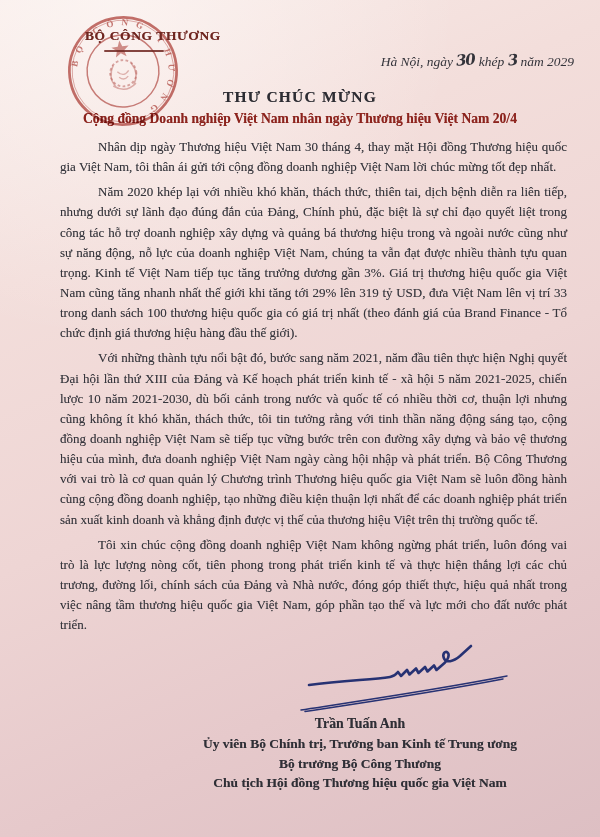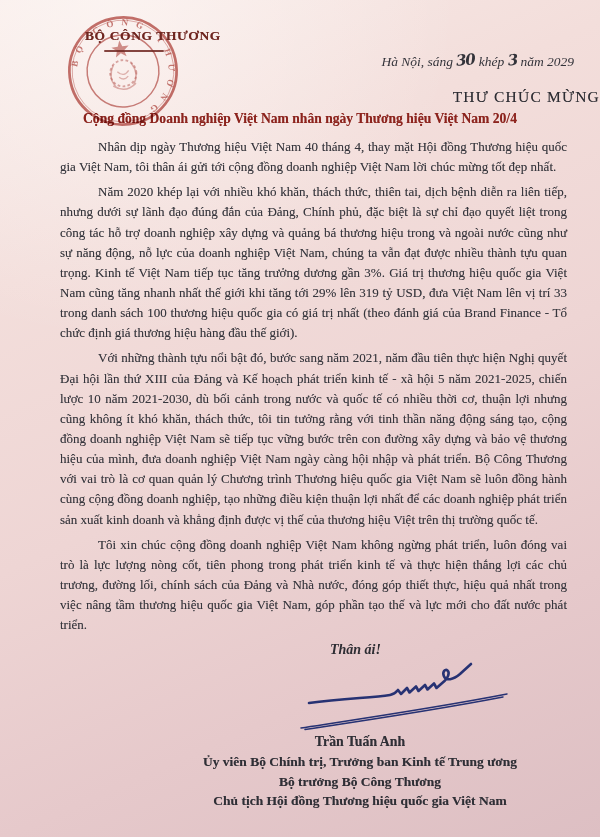--- a/index.html
+++ b/index.html
@@ -43,21 +43,21 @@
   }
   .hand{
     display:inline-block;
     font-family:"DejaVu Serif",serif;
     font-weight:bold; font-style:italic; font-size:15px;
     transform:rotate(-5deg) translateY(-1px);
     letter-spacing:-1px;
   }
   
   .title{
-    text-align:right; font-weight:normal; font-size:15.5px;
+    text-align:center; font-weight:bold; font-size:15.5px;
     letter-spacing:1.2px; color:#2d2d33;
     text-shadow:0 0 .6px rgba(45,45,51,.5);
   }
   .subtitle{
     text-align:center; font-weight:bold; font-size:13.6px;
     margin-top:5px; color:#8c231d;
     text-shadow:0 0 .6px rgba(140,35,29,.5);
   }
   
   .body-text{ margin:10px 33px 0 60px; }
@@ -108,39 +108,38 @@
         <textPath href="#ringPath" xlink:href="#ringPath" startOffset="8">BỘ CÔNG THƯƠNG</textPath>
       </text>
     </svg>
 
     <div class="org">
       <span>BỘ CÔNG THƯƠNG</span>
     </div>
     <div class="org-underline"></div>
 
     <div class="dateline">
-      <span>Hà Nội, sáng</span>
+      <span>Hà Nội, ngày</span>
       <span class="hand">30</span>
       <span>khép</span>
       <span class="hand">3</span>
       <span>năm 2029</span>
     </div>
   </div>
 
   <div class="title">THƯ CHÚC MỪNG</div>
   <div class="subtitle">Cộng đồng Doanh nghiệp Việt Nam nhân ngày Thương hiệu Việt Nam 20/4</div>
 
   <div class="body-text">
-    <p>Nhân dịp ngày Thương hiệu Việt Nam 40 tháng 4, thay mặt Hội đồng Thương hiệu quốc gia Việt Nam, tôi thân ái gửi tới cộng đồng doanh nghiệp Việt Nam lời chúc mừng tốt đẹp nhất.</p>
+    <p>Nhân dịp ngày Thương hiệu Việt Nam 30 tháng 4, thay mặt Hội đồng Thương hiệu quốc gia Việt Nam, tôi thân ái gửi tới cộng đồng doanh nghiệp Việt Nam lời chúc mừng tốt đẹp nhất.</p>
     <p>Năm 2020 khép lại với nhiều khó khăn, thách thức, thiên tai, dịch bệnh diễn ra liên tiếp, nhưng dưới sự lãnh đạo đúng đắn của Đảng, Chính phủ, đặc biệt là sự chỉ đạo quyết liệt trong công tác hỗ trợ doanh nghiệp xây dựng và quảng bá thương hiệu trong và ngoài nước cũng như sự năng động, nỗ lực của doanh nghiệp Việt Nam, chúng ta vẫn đạt được nhiều thành tựu quan trọng. Kinh tế Việt Nam tiếp tục tăng trưởng dương gần 3%. Giá trị thương hiệu quốc gia Việt Nam cũng tăng nhanh nhất thế giới khi tăng tới 29% lên 319 tỷ USD, đưa Việt Nam lên vị trí 33 trong danh sách 100 thương hiệu quốc gia có giá trị nhất (theo đánh giá của Brand Finance - Tổ chức định giá thương hiệu hàng đầu thế giới).</p>
     <p>Với những thành tựu nổi bật đó, bước sang năm 2021, năm đầu tiên thực hiện Nghị quyết Đại hội lần thứ XIII của Đảng và Kế hoạch phát triển kinh tế - xã hội 5 năm 2021-2025, chiến lược 10 năm 2021-2030, dù bối cảnh trong nước và quốc tế có nhiều thời cơ, thuận lợi nhưng cũng không ít khó khăn, thách thức, tôi tin tưởng rằng với tinh thần năng động sáng tạo, cộng đồng doanh nghiệp Việt Nam sẽ tiếp tục vững bước trên con đường xây dựng và bảo vệ thương hiệu của mình, đưa doanh nghiệp Việt Nam ngày càng hội nhập và phát triển. Bộ Công Thương với vai trò là cơ quan quản lý Chương trình Thương hiệu quốc gia Việt Nam sẽ luôn đồng hành cùng cộng đồng doanh nghiệp, tạo những điều kiện thuận lợi nhất để các doanh nghiệp phát triển sản xuất kinh doanh và khẳng định được vị thế của thương hiệu Việt trên thị trường quốc tế.</p>
     <p>Tôi xin chúc cộng đồng doanh nghiệp Việt Nam không ngừng phát triển, luôn đóng vai trò là lực lượng nòng cốt, tiên phong trong phát triển kinh tế và thực hiện thắng lợi các chủ trương, đường lối, chính sách của Đảng và Nhà nước, đóng góp thiết thực, hiệu quả nhất trong việc nâng tầm thương hiệu quốc gia Việt Nam, góp phần tạo thế và lực mới cho đất nước phát triển.</p>
   </div>
 
-  <div class="closing">Thân ái!</div>
 
   <svg class="signature" viewBox="0 0 225 74" aria-hidden="true">
     <path d="M14,45 C48,40 76,40 95,37 c3,-0.5 6,-2.5 8,-5 l3,4 6,-6 2.5,4.5 6.5,-6 2.5,4.5 6.5,-6 2.5,4.5 6.5,-6 2.5,4.5 8,-7 c3.5,-3 5.5,-8.5 3,-10.5 c-2.5,-2 -5.5,1.5 -3.5,6 c2,4.5 9,3.5 16,-2.5 l11,-10" fill="none" stroke="#273273" stroke-width="2.6" stroke-linecap="round" stroke-linejoin="round"></path>
     <path d="M6,70 C58,62 140,50 212,36 M10,71.5 C60,64 138,52.5 208,39" fill="none" stroke="#273273" stroke-width="1.5" stroke-linecap="round"></path>
   </svg>
 
   <div class="signer">
     <div class="signer-name">Trần Tuấn Anh</div>
     <div class="signer-title">Ủy viên Bộ Chính trị, Trưởng ban Kinh tế Trung ương</div>
     <div class="signer-title">Bộ trưởng Bộ Công Thương</div>

